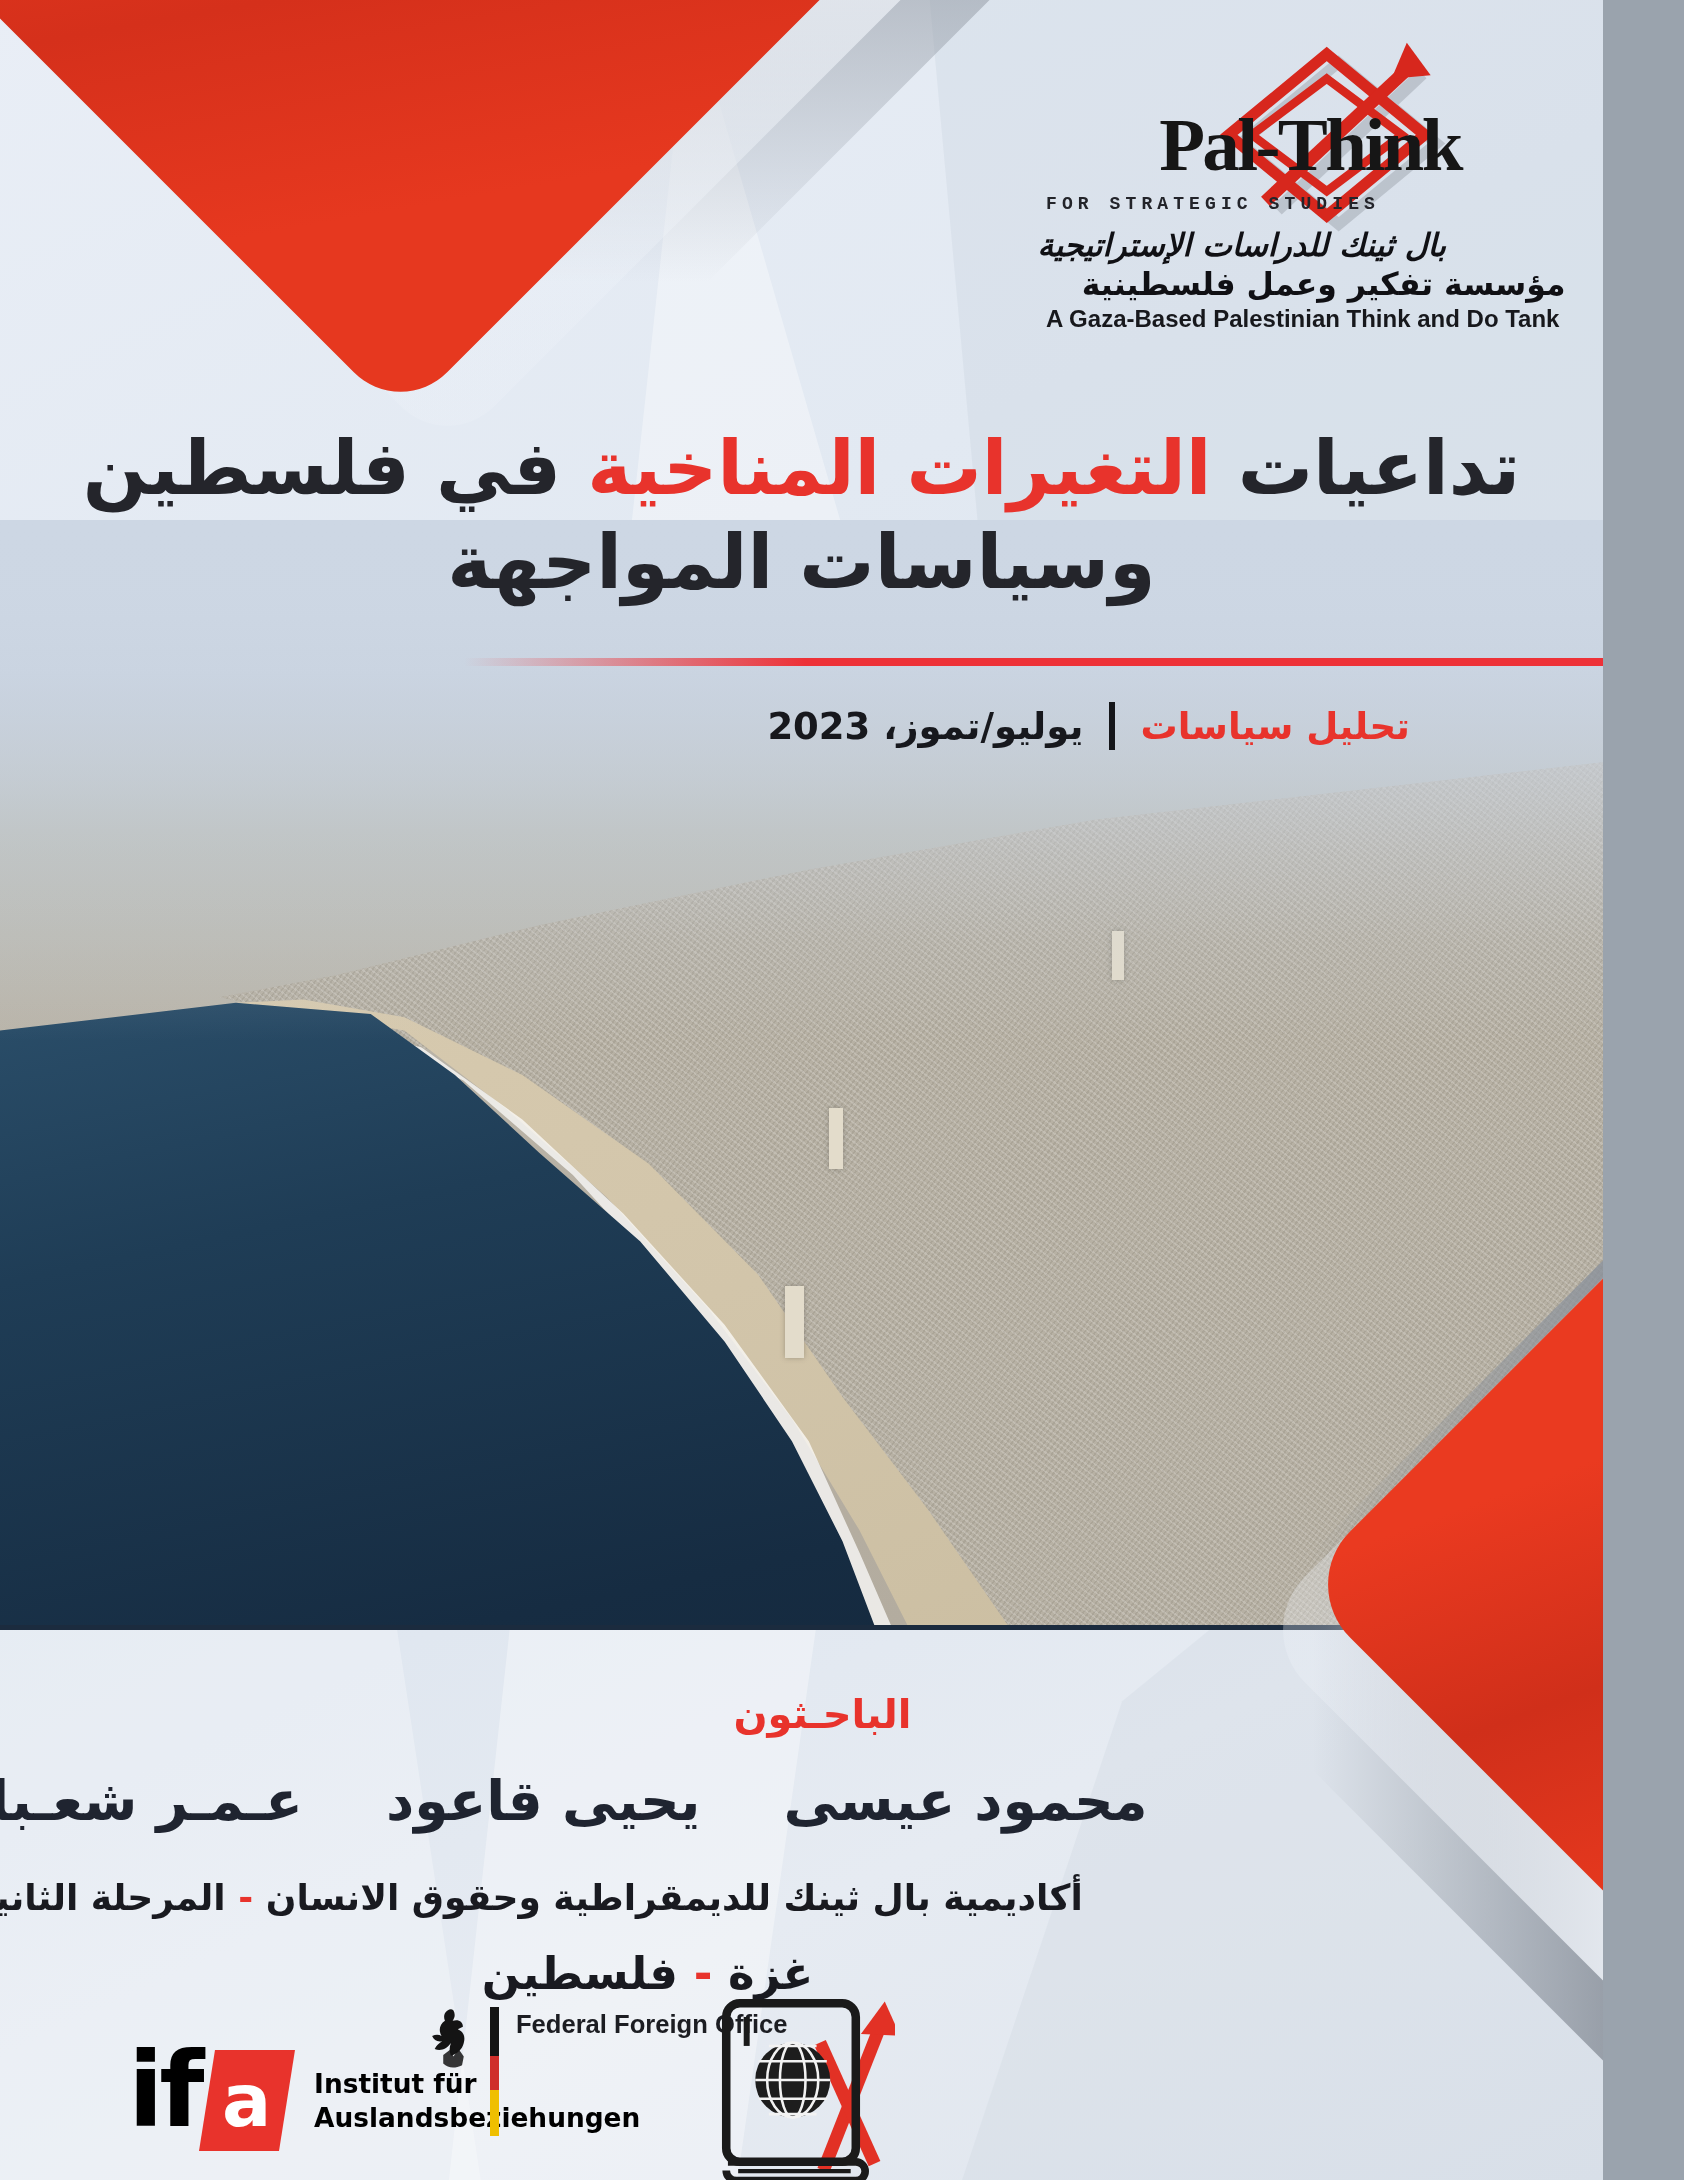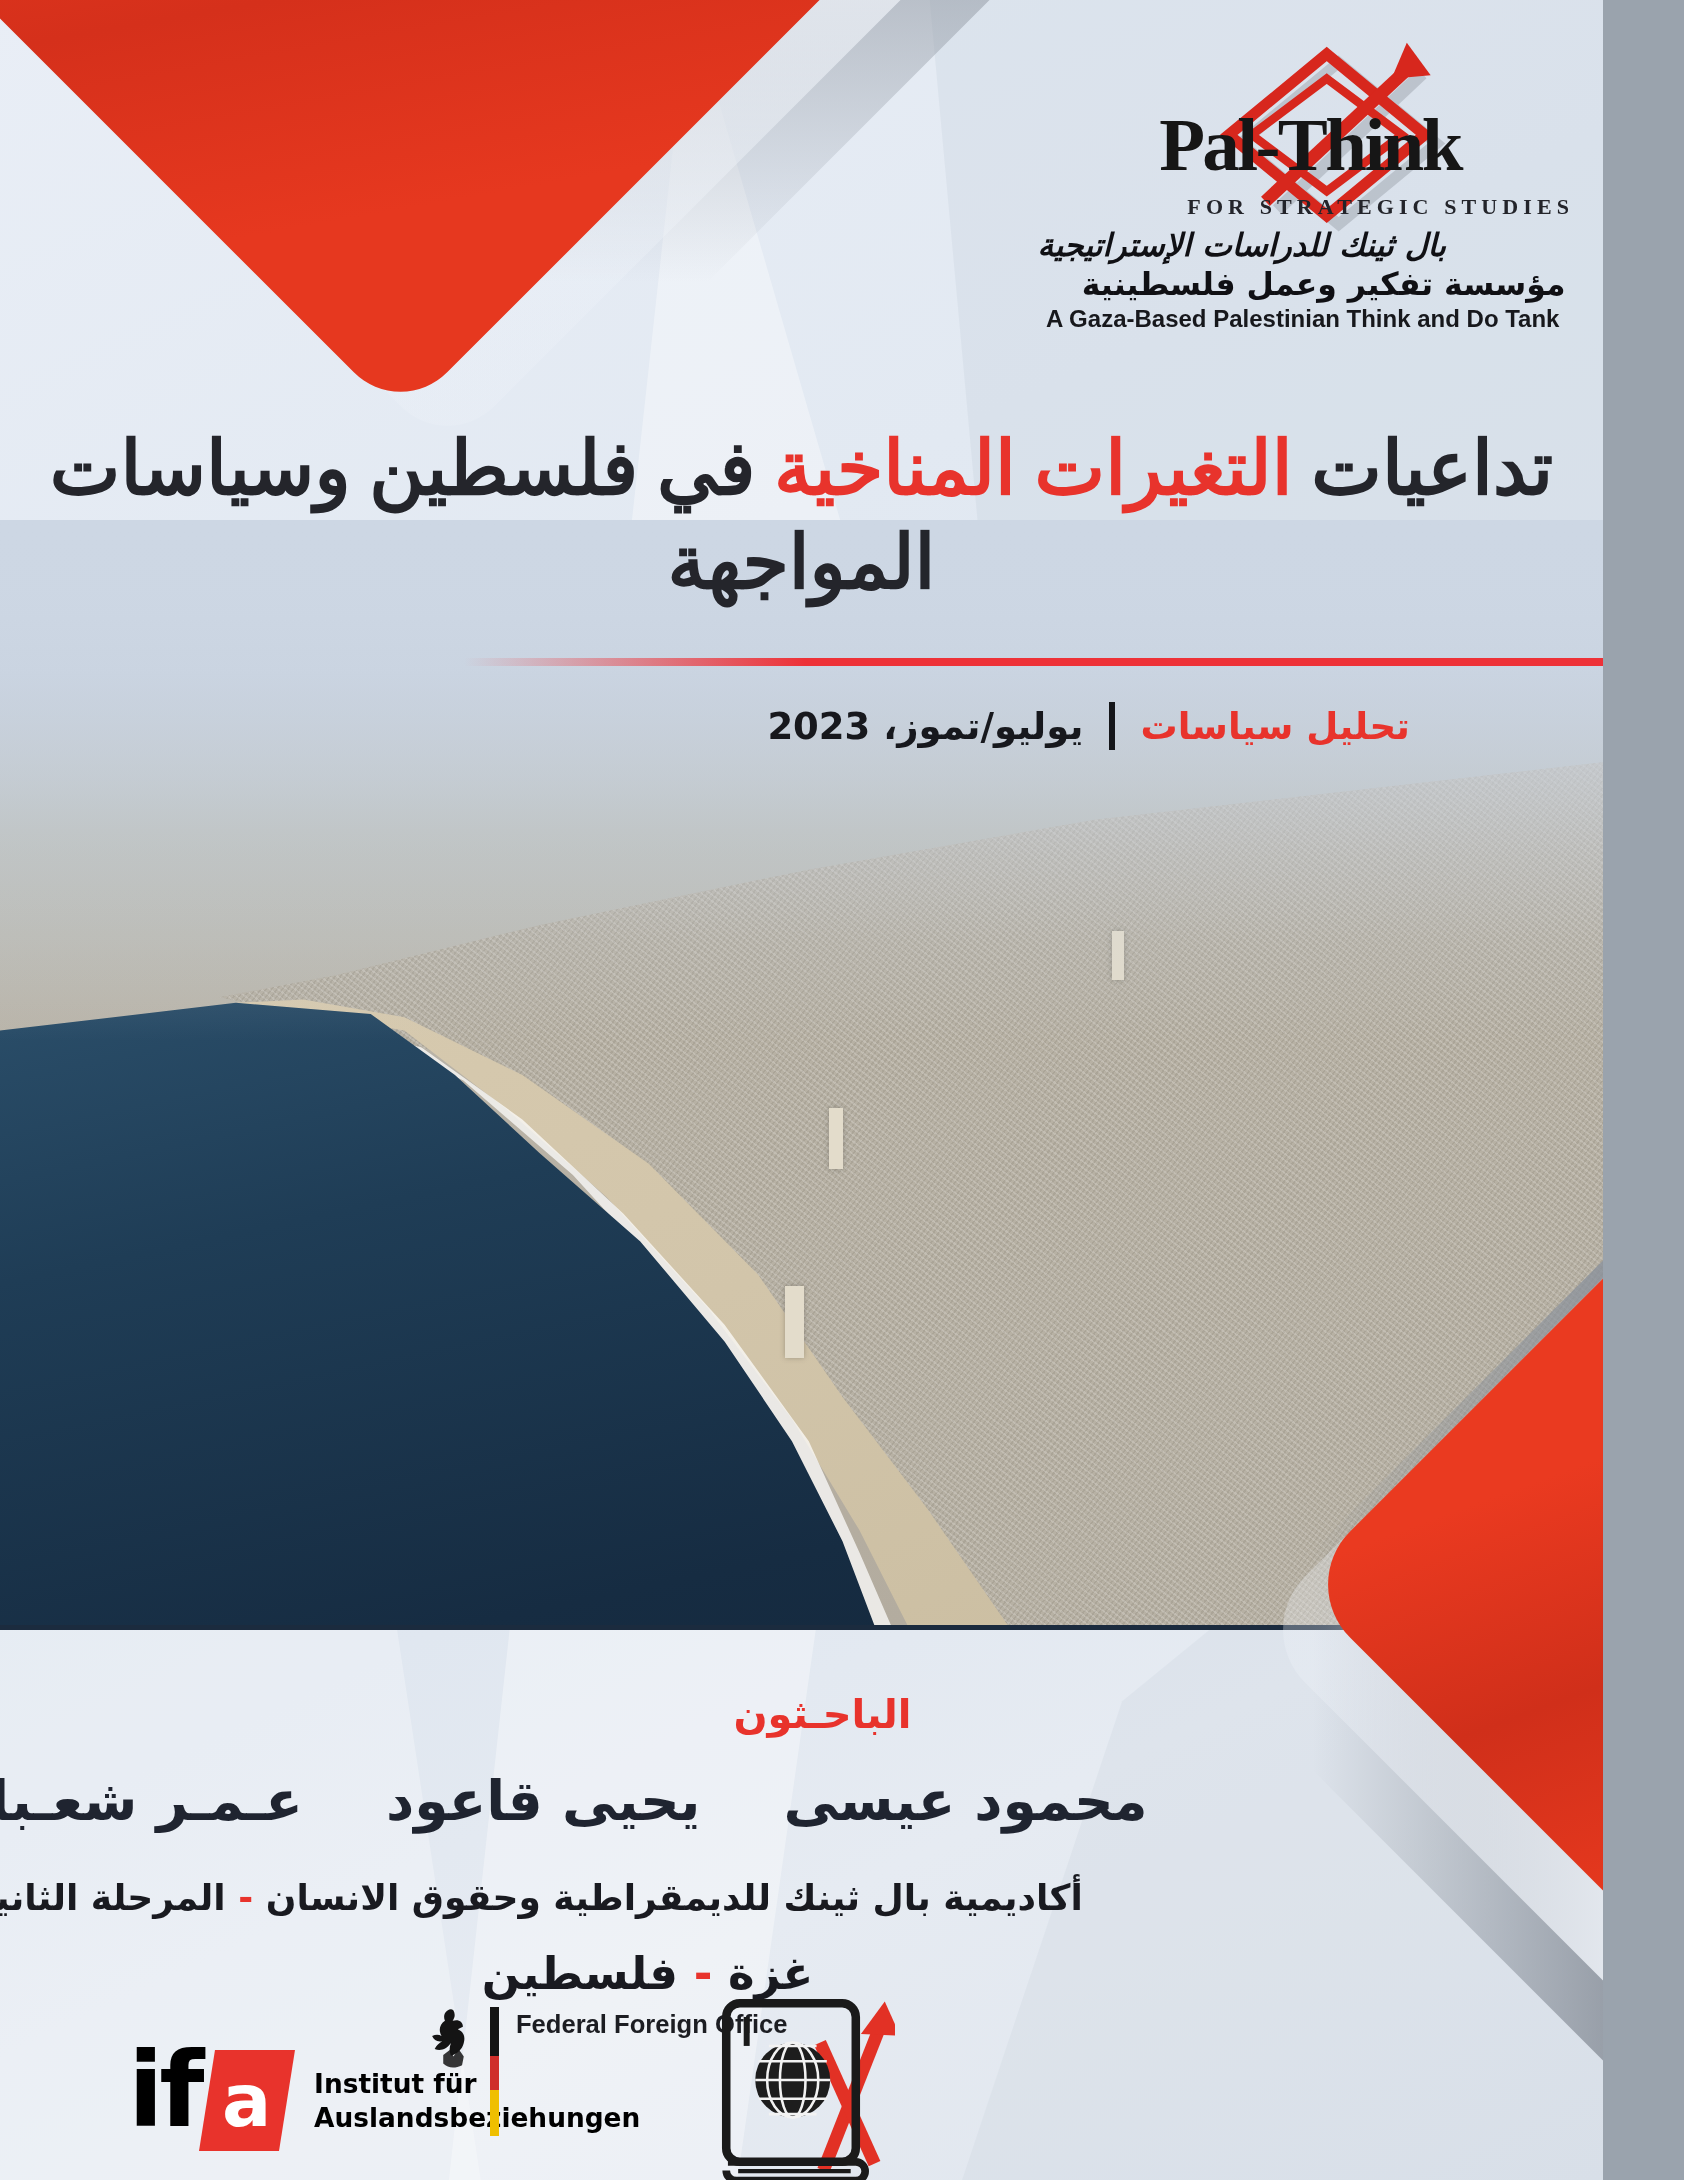--- a/index.html
+++ b/index.html
@@ -25,32 +25,32 @@
   .r-gray{left:1337px;top:1337px;background:linear-gradient(45deg,rgba(138,145,155,0) 12%,rgba(138,145,155,.85) 45%,rgba(138,145,155,0) 85%);}
   .r-white{left:1386px;top:1306px;background:linear-gradient(45deg,rgba(240,244,250,.3) 8%,#eef2f8 46%,rgba(240,244,250,.35) 90%);}
   .r-red{left:1431px;top:1261px;background:linear-gradient(115deg,#ea3a20 30%,#d02f1a 55%,#e5381e 78%);}
 
   
   #brand{position:absolute;left:1046px;top:34px;width:528px;height:298px;}
   #brand svg.mark{position:absolute;left:170px;top:6.8px;width:230px;height:192px;}
   .brand-name{position:absolute;left:0;top:73px;width:100%;text-align:center;
     font-family:"Liberation Serif","DejaVu Serif",serif;font-weight:bold;font-size:75px;
     color:#161616;letter-spacing:-2.6px;line-height:1;}
-  .brand-sub{position:absolute;left:0;top:160px;width:100%;text-align:right;
-    font-family:Liberation Serif, serif;font-weight:bold;font-size:22px;color:#23242a;letter-spacing:5.1px;}
+  .brand-sub{position:absolute;left:0;top:160px;width:100%;text-align:left;
+    font-family:Liberation Mono, monospace;font-weight:bold;font-size:18px;color:#23242a;letter-spacing:5.1px;}
   .brand-ar1{position:absolute;right:8.5px;top:193px;width:100%;text-align:left;direction:rtl;
     font-weight:bold;font-size:31.5px;color:#101014;font-style:italic;}
   .brand-ar2{position:absolute;right:8.5px;top:232px;width:100%;direction:rtl;
     font-weight:bold;font-size:31.5px;color:#101014;}
   .brand-tag{position:absolute;right:0px;top:271px;width:100%;text-align:left;
     font-family:"Liberation Sans",sans-serif;font-weight:bold;font-size:24px;color:#17181c;}
 
   
   #title{position:absolute;left:0;right:0;top:422px;text-align:center;direction:rtl;
-    font-weight:bold;font-size:75px;line-height:1.25;color:#24252b;letter-spacing:-0.9px;font-family:Liberation Serif, serif;}
+    font-weight:bold;font-size:75px;line-height:1.25;color:#24252b;letter-spacing:-0.9px;}
   #title .red{color:#e8332c;}
 
   
   #rule{position:absolute;top:658px;left:464px;right:0;height:7.7px;
     background:linear-gradient(90deg,rgba(237,49,55,0) 0%,#ed3137 30%,#ed3137 100%);}
   #meta{position:absolute;top:702px;right:193px;direction:rtl;display:flex;align-items:center;gap:25.6px;
     font-weight:bold;font-size:37px;}
   #meta .cat{color:#e8332c;}
   #meta .sep{width:6px;height:48px;background:#15161a;}
   #meta .date{color:#17181d;}

